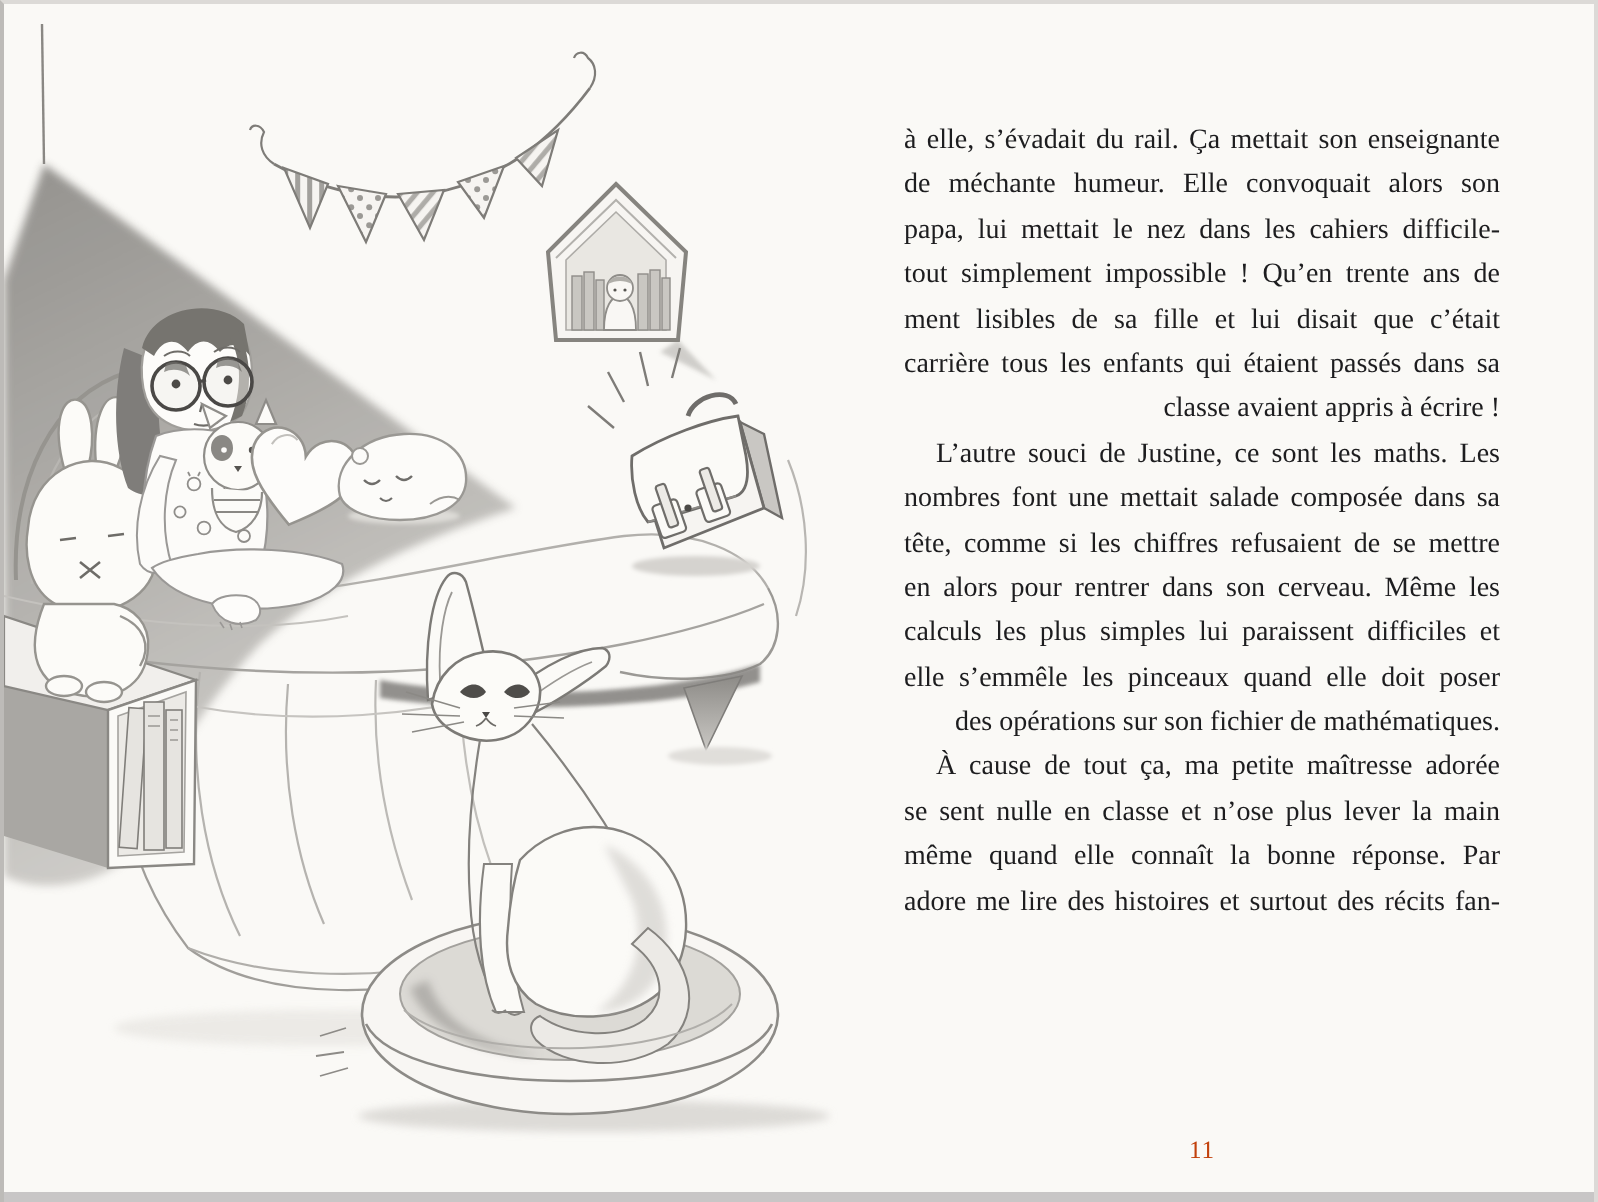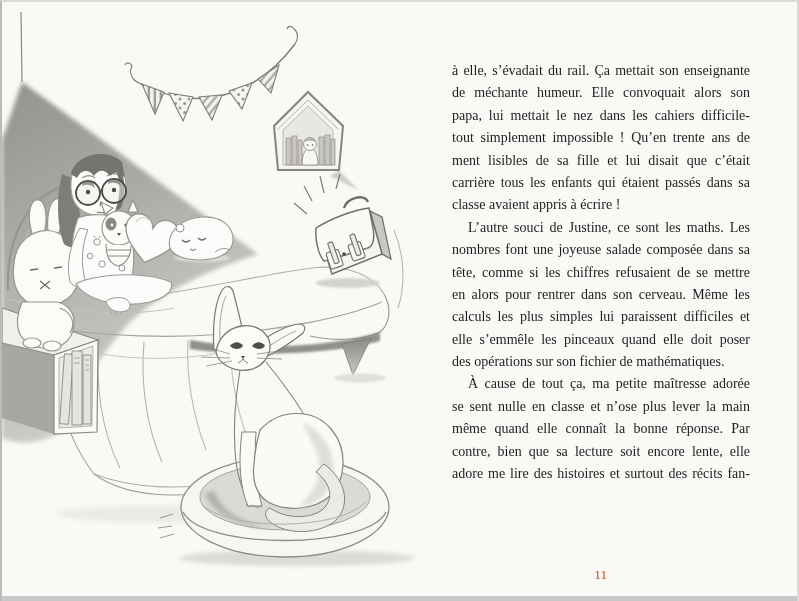--- a/index.html
+++ b/index.html
@@ -9,21 +9,21 @@
     border-top:2px solid #dcdad7; border-left:2px solid #bdbbb8; border-right:2px solid #dcdad7;
     font-family:"Liberation Serif", serif;
   }
   .bottom-bar { position:absolute; left:0; bottom:0; width:100%; height:5px; background:#c8c6c6; }
   .page-left { position:absolute; left:0; top:0; width:430px; height:596px; }
   .page-left svg { display:block; width:430px; height:596px; }
   .page-right { position:absolute; left:430px; top:0; width:365px; height:596px; }
   .text-column { position:absolute; left:20px; top:58px; width:298px; color:#1d1d1f; }
   .line {
     height:22.4px; line-height:22.4px; font-size:14px; overflow:hidden;
-    text-align:left; white-space:normal;
+    text-align:right; white-space:normal;
   }
   .line.just { text-align:justify; }
   .line.just::after { content:""; display:inline-block; width:100%; height:0; }
   .line.indent { text-indent:16px; }
   .page-number {
     position:absolute; left:20px; top:566px; width:298px; text-align:center;
     font-size:12.5px; color:#c2410c; letter-spacing:0.5px;
   }
 </style>
 </head>
@@ -274,32 +274,31 @@
           <div class="line just">à elle, s’évadait du rail. Ça mettait son enseignante</div>
           <div class="line just">de méchante humeur. Elle convoquait alors son</div>
           <div class="line just">papa, lui mettait le nez dans les cahiers difficile-</div>
           <div class="line just">tout simplement impossible ! Qu’en trente ans de</div>
           <div class="line just">ment lisibles de sa fille et lui disait que c’était</div>
           <div class="line just">carrière tous les enfants qui étaient passés dans sa</div>
           <div class="line">classe avaient appris à écrire !</div>
         </div>
         <div>
           <div class="line just indent">L’autre souci de Justine, ce sont les maths. Les</div>
-          <div class="line just">nombres font une joyeuse salade composée dans sa</div>
+          <div class="line just">nombres font une mettait salade composée dans sa</div>
           <div class="line just">tête, comme si les chiffres refusaient de se mettre</div>
           <div class="line just">en alors pour rentrer dans son cerveau. Même les</div>
           <div class="line just">calculs les plus simples lui paraissent difficiles et</div>
           <div class="line just">elle s’emmêle les pinceaux quand elle doit poser</div>
           <div class="line">des opérations sur son fichier de mathématiques.</div>
         </div>
         <div>
           <div class="line just indent">À cause de tout ça, ma petite maîtresse adorée</div>
           <div class="line just">se sent nulle en classe et n’ose plus lever la main</div>
           <div class="line just">même quand elle connaît la bonne réponse. Par</div>
-          <div class="line just">contre, bien que sa lecture soit encore lente, elle</div>
           <div class="line just">adore me lire des histoires et surtout des récits fan-</div>
         </div>
       </div>
     <div class="page-number">11</div>
   </div>
 
   <div class="bottom-bar"></div>
 </div>
 
 </body></html>

